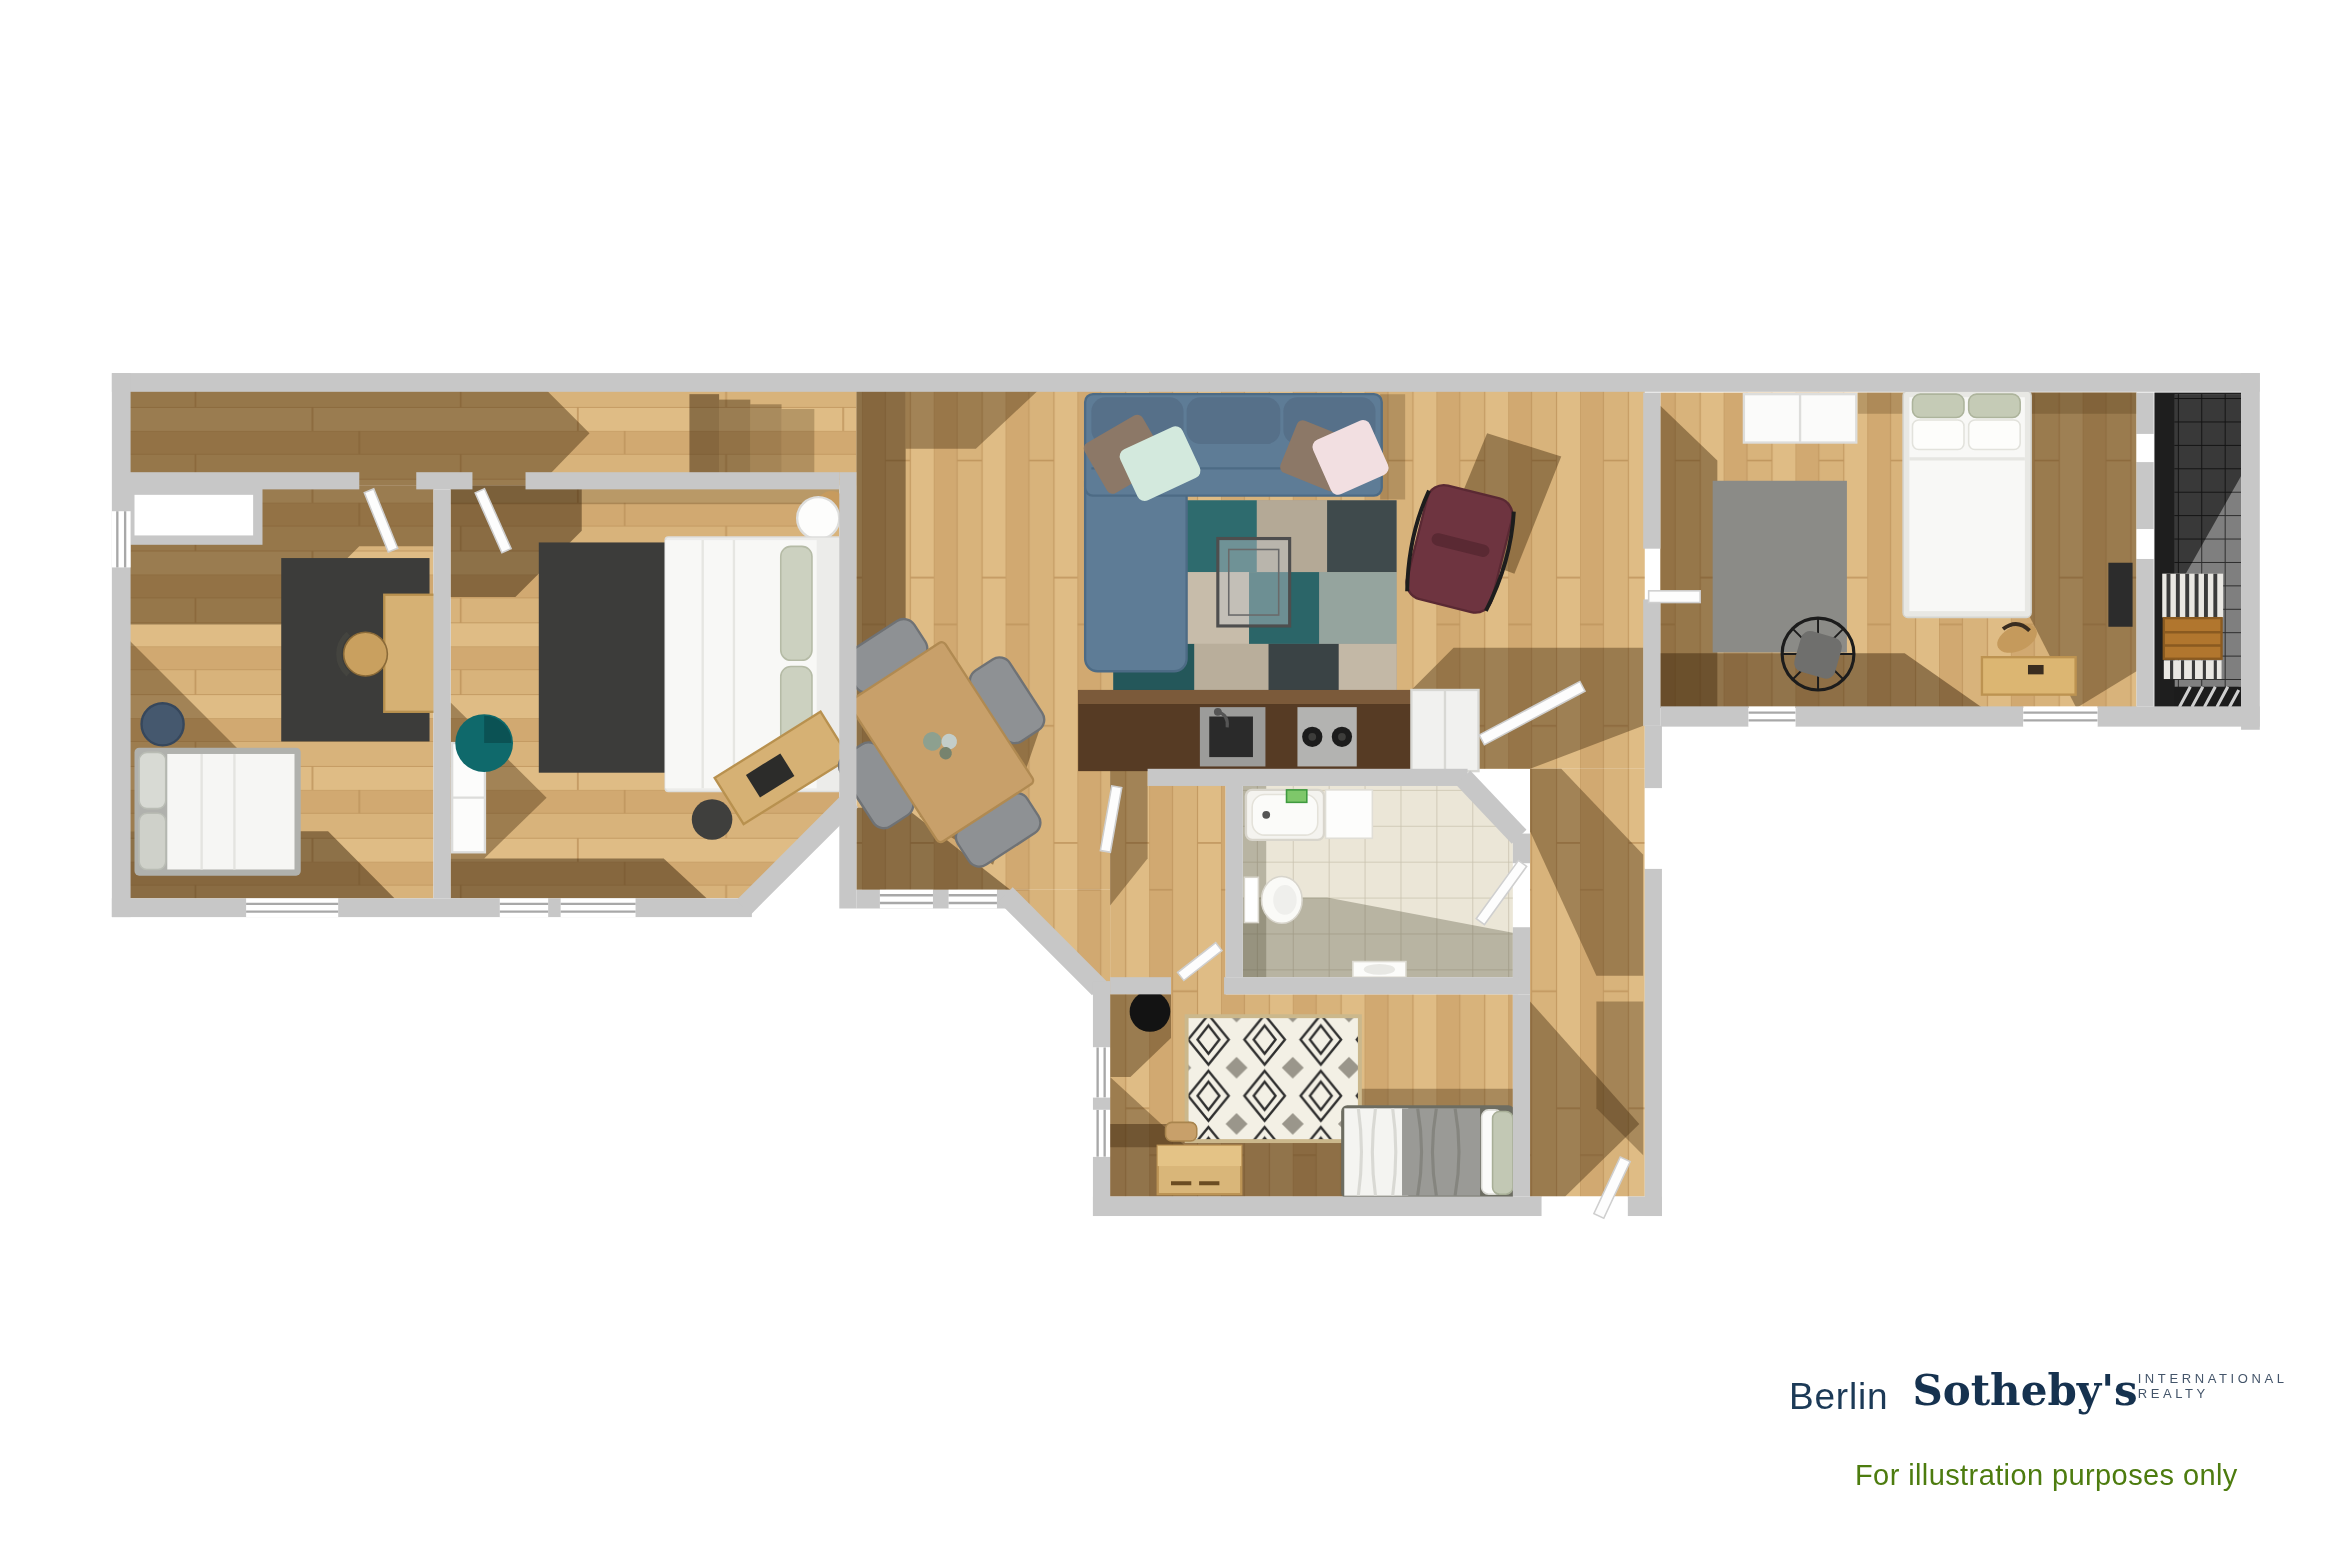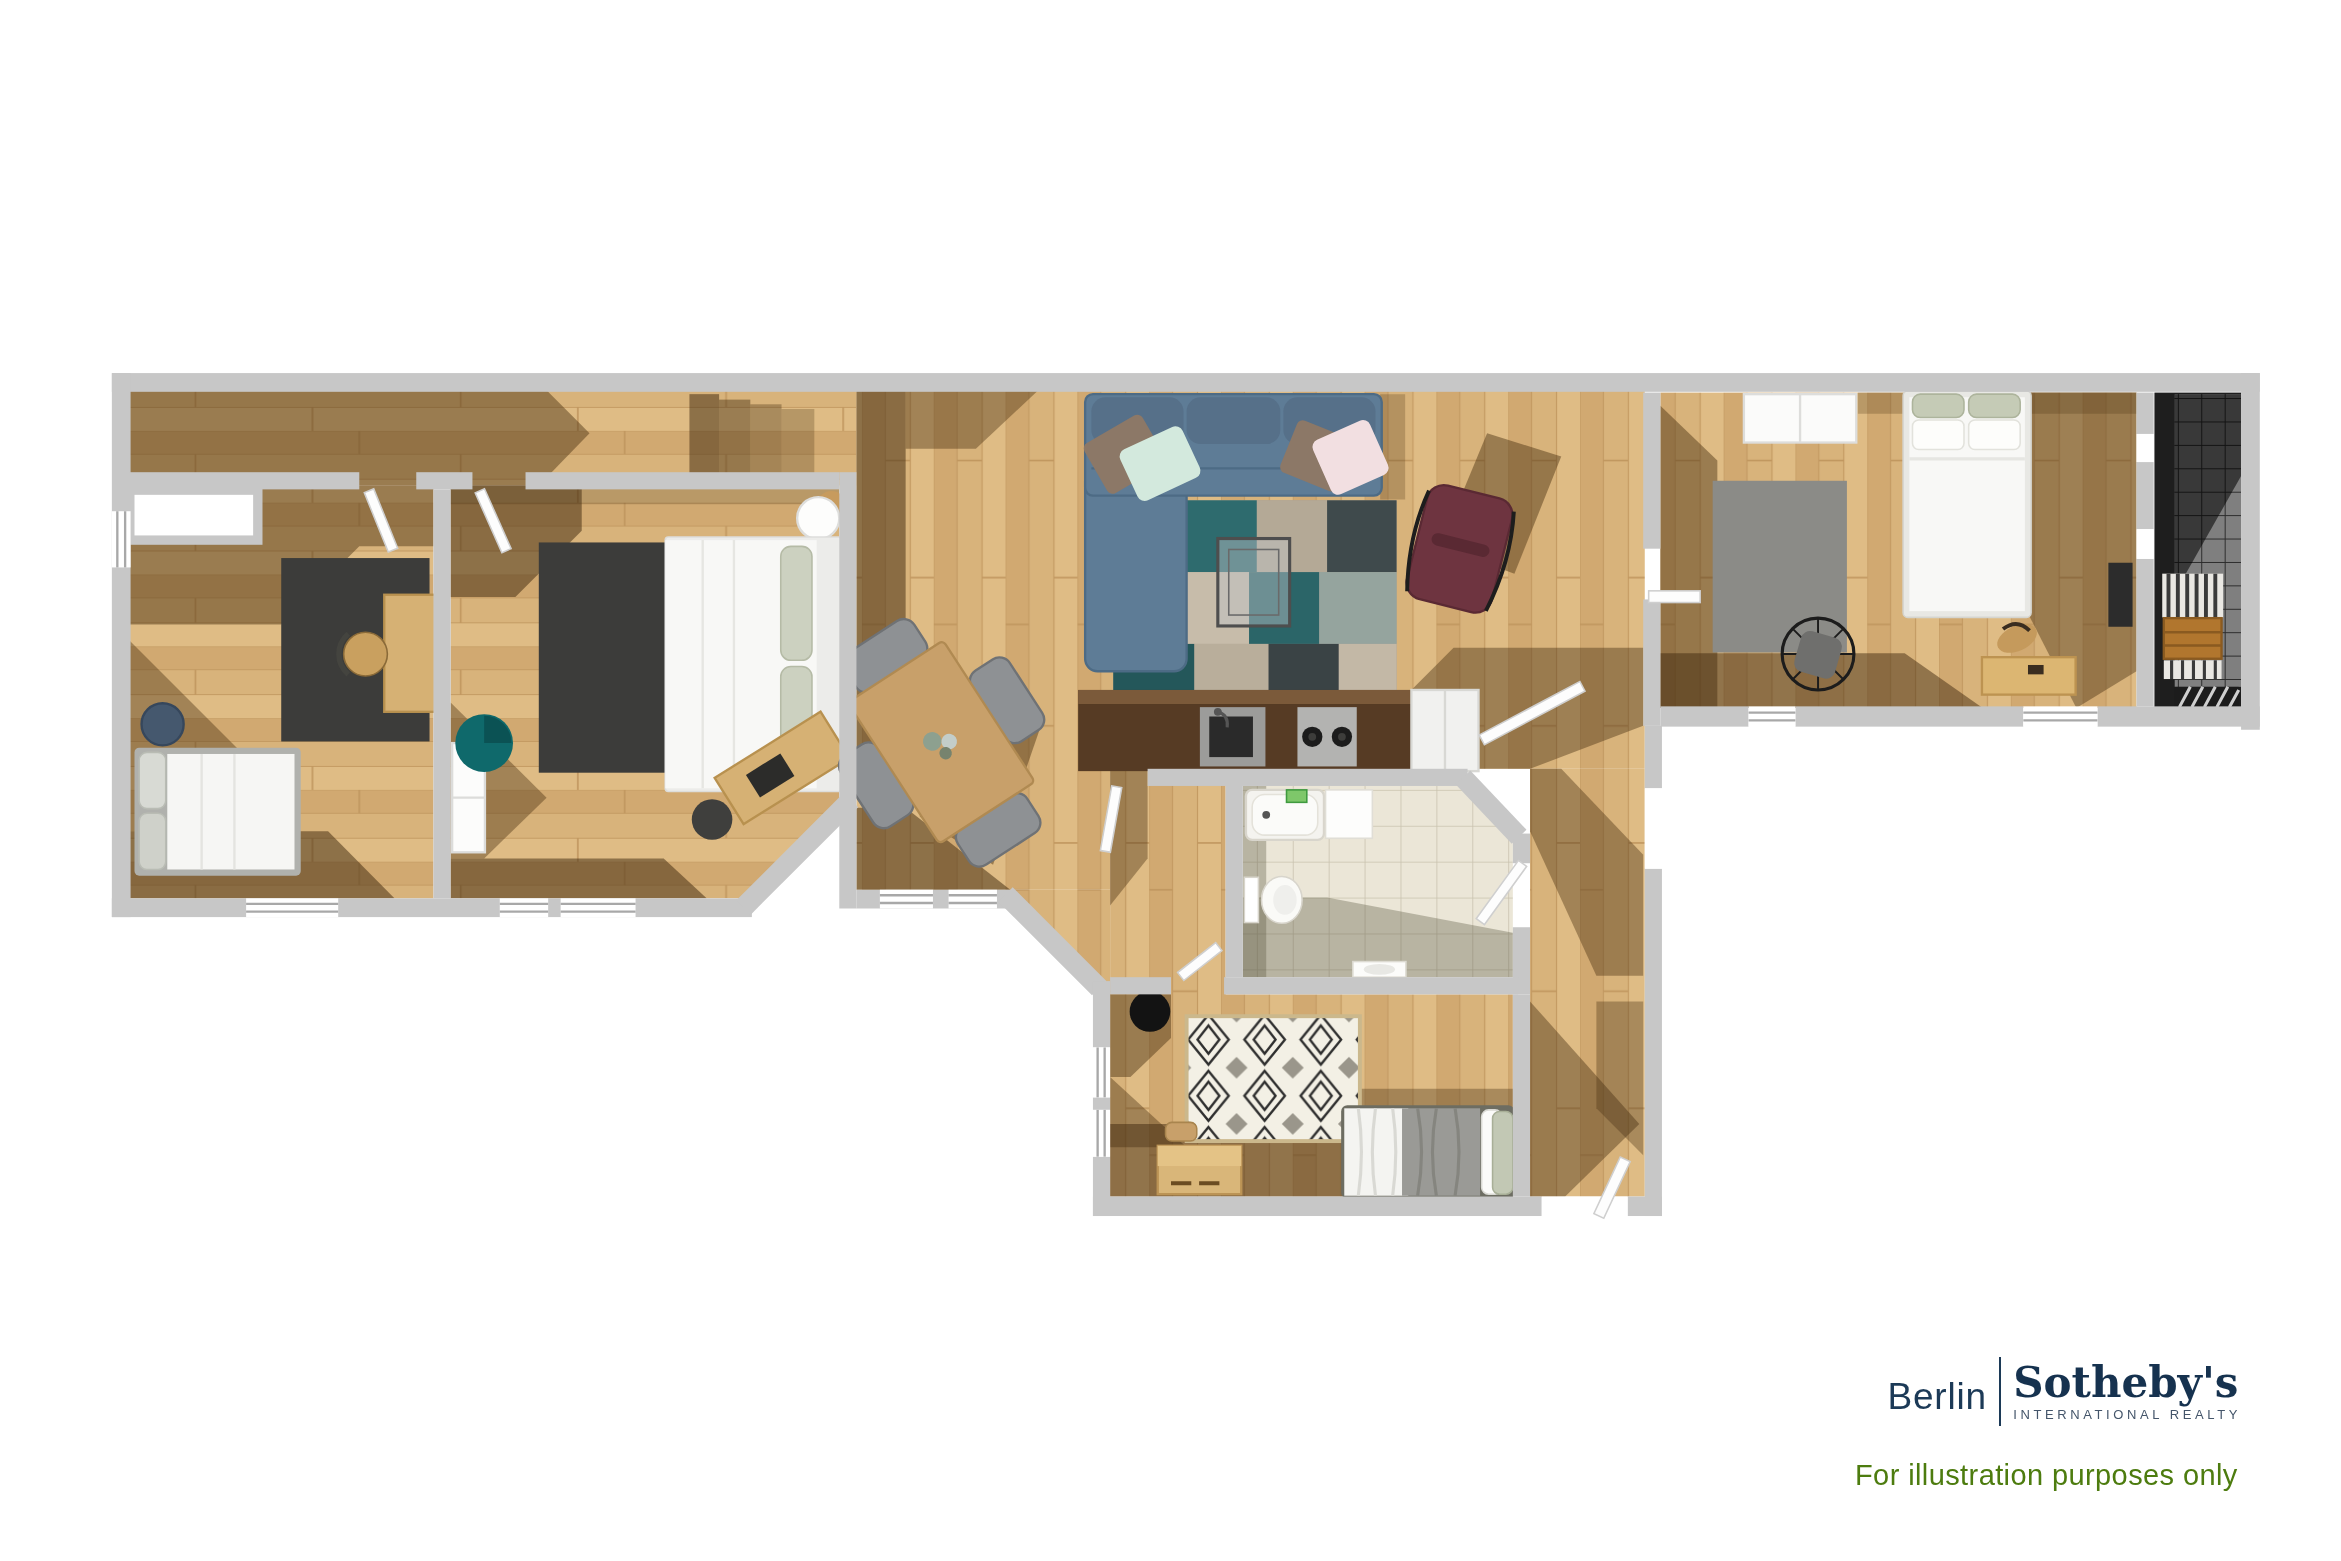--- a/index.html
+++ b/index.html
@@ -1,22 +1,22 @@
 <!DOCTYPE html>
 <html style="font-size:12.5px"><head>
 <meta charset="utf-8">
 <style>
   html,body{margin:0;padding:0;background:#ffffff;}
   body{width:2342px;height:1561px;position:relative;font-family:"Liberation Sans",sans-serif;overflow:hidden;}
   #plan{position:absolute;left:0;top:0;width:2342px;height:1561px;}
   .footer{position:absolute;left:1835px;top:1357px;width:406px;color:#1c3a57;}
-  .brandrow{display:flex;align-items:center;justify-content:flex-end;gap:12px;}
+  .brandrow{display:flex;align-items:center;justify-content:center;gap:12px;}
   .office-name{font-size:37px;font-weight:400;letter-spacing:0.8px;color:#1c3a57;padding-top:11px;}
   .vdiv{width:2.3px;height:69px;background:#1c3a57;}
-  .brandblock{display:flex;flex-direction:column;align-items:flex-start;}
+  .brandblock{display:flex;flex-direction:row;align-items:flex-start;}
   .brand-name{font-family:"DejaVu Serif","Liberation Serif",serif;font-size:42px;font-weight:700;color:#16324f;line-height:1.05;}
   .brand-sub{font-size:13px;letter-spacing:3.6px;color:#44556a;margin-top:2px;}
   .disclaimer{font-size:29px;color:#4d7c0f;margin-top:33px;margin-left:20px;letter-spacing:0.4px;}
 </style>
 </head>
 <body>
 
 <svg id="plan" viewBox="0 0 3000 2000" xmlns="http://www.w3.org/2000/svg">
   <defs>
     <pattern id="wv" width="92" height="340" patternUnits="userSpaceOnUse">

